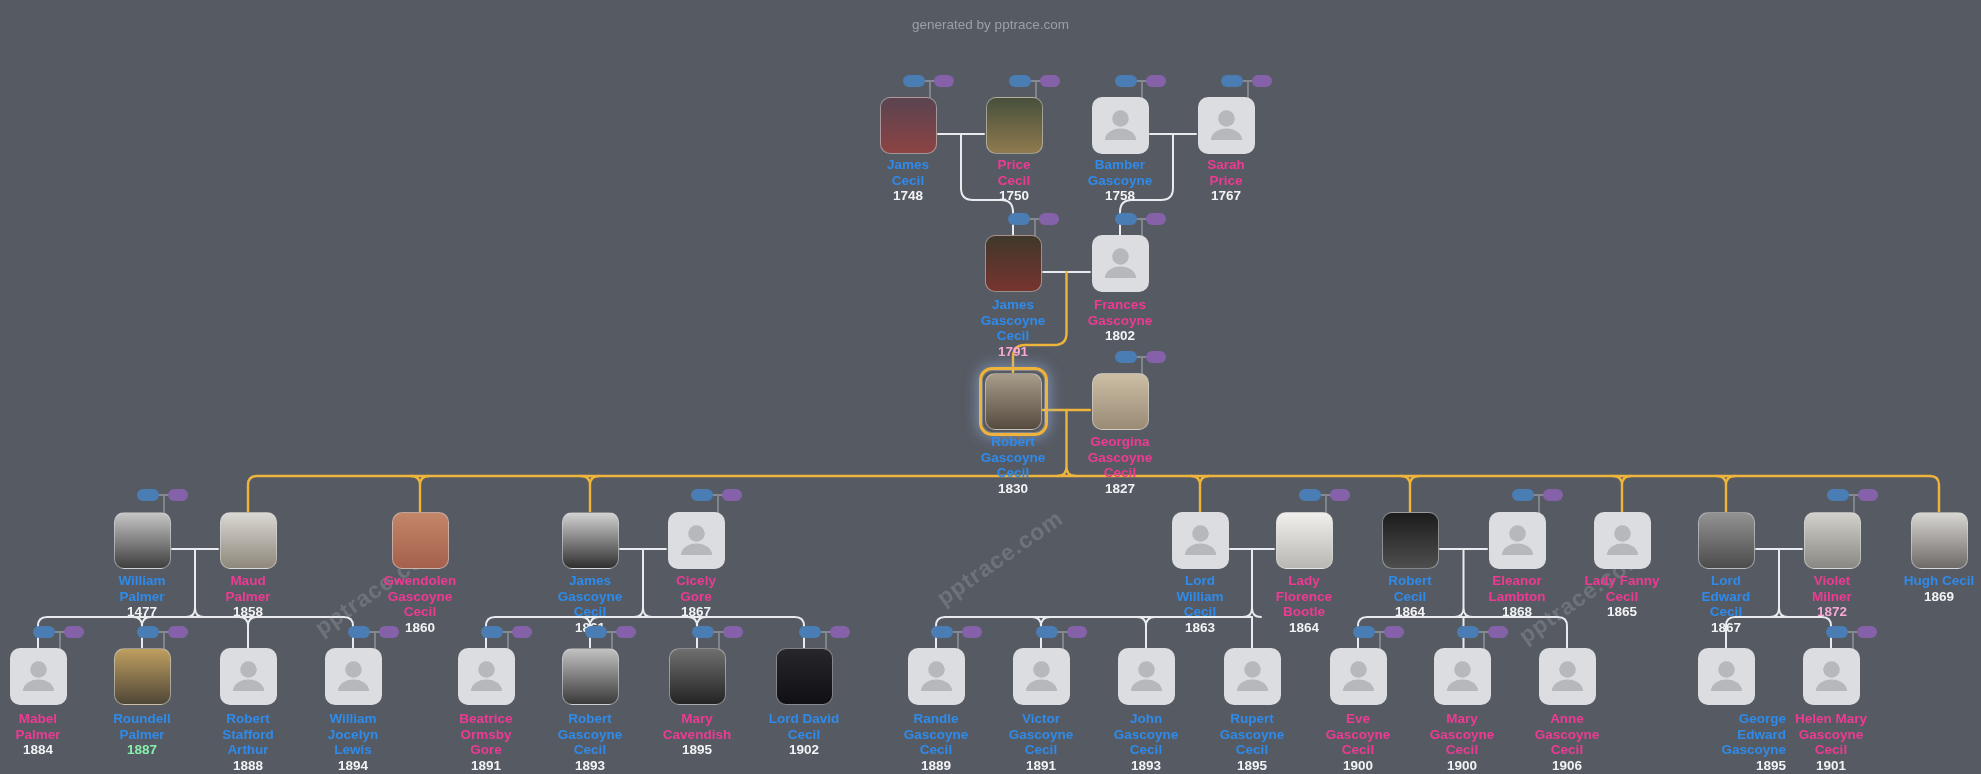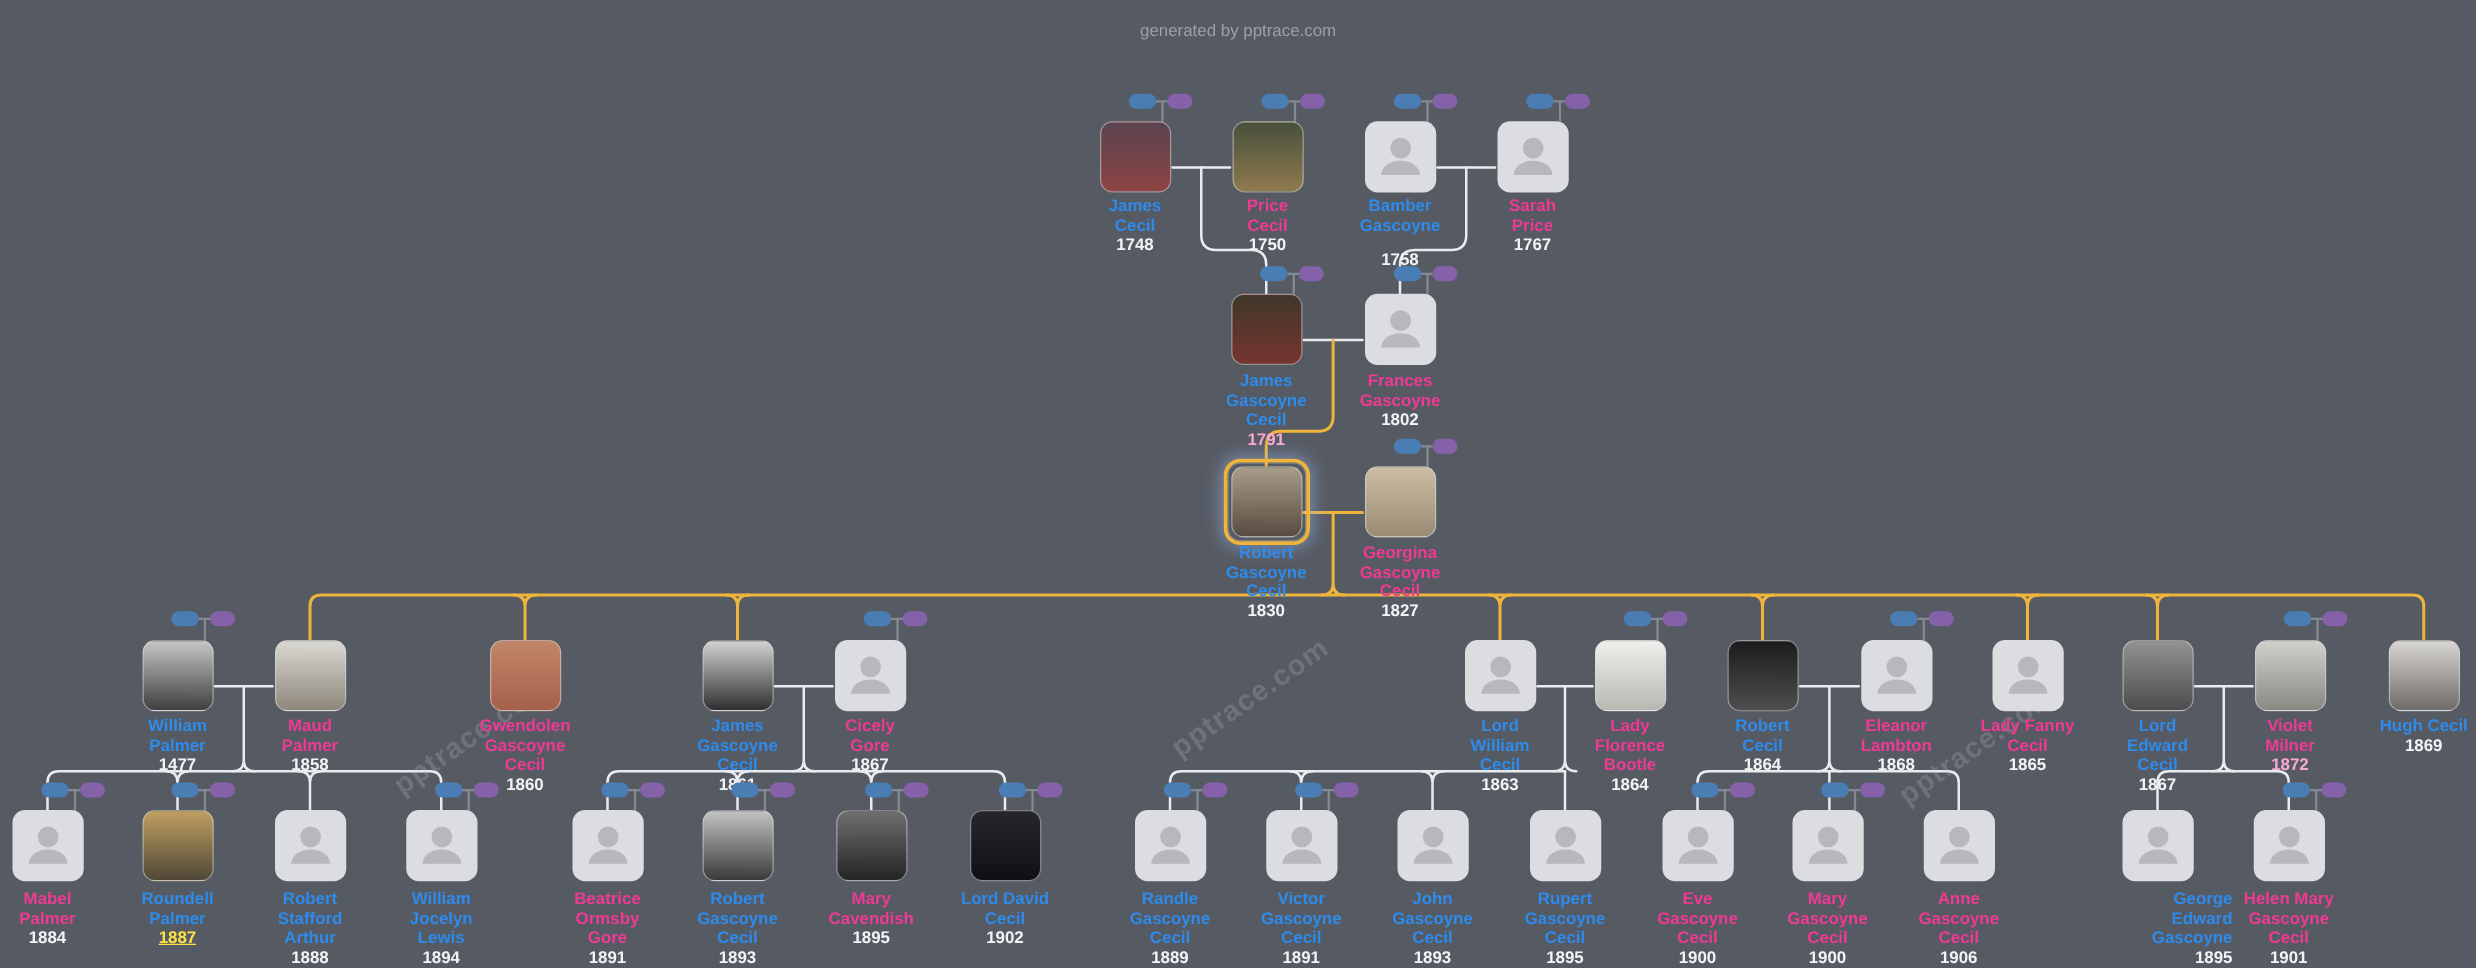--- a/index.html
+++ b/index.html
@@ -129,21 +129,21 @@
         <div class="pill p" style="background: rgb(133, 97, 170);"></div>
         <div class="photo empty" style="top: 22px; background: rgb(220, 221, 224);">
           <svg viewBox="0 0 57 57">
       <circle cx="28.5" cy="21.5" r="8.3" fill="#b6b8bb"></circle>
       <path d="M13 43 a15.5 11.5 0 0 1 31 0 z" fill="#b6b8bb"></path>
           </svg>
         </div>
         <div class="nm" style="top: 82px; color: rgb(46, 139, 235);">
           <div>Bamber</div>
           <div>Gascoyne</div>
-          <div class="yr" style="color: rgb(242, 243, 245); margin-top: 12px;">1758</div>
+          <div class="yr" style="color: rgb(242, 243, 245);">1758</div>
         </div>
       </div>
       <div class="node" style="left: 1176px; top: 75px;">
         <div class="pill b" style="background: rgb(74, 125, 180);"></div>
         <div class="pill p" style="background: rgb(133, 97, 170);"></div>
         <div class="photo empty" style="top: 22px; background: rgb(220, 221, 224);">
           <svg viewBox="0 0 57 57">
       <circle cx="28.5" cy="21.5" r="8.3" fill="#b6b8bb"></circle>
       <path d="M13 43 a15.5 11.5 0 0 1 31 0 z" fill="#b6b8bb"></path>
           </svg>
@@ -354,21 +354,21 @@
           <div class="yr" style="color: rgb(242, 243, 245);">1884</div>
         </div>
       </div>
       <div class="node" style="left: 92px; top: 626px;">
         <div class="pill b" style="background: rgb(74, 125, 180);"></div>
         <div class="pill p" style="background: rgb(133, 97, 170);"></div>
         <div class="photo" style="top: 22px; background: linear-gradient(rgb(191, 159, 96), rgb(79, 71, 55));"></div>
         <div class="nm" style="top: 85px; color: rgb(46, 139, 235);">
           <div>Roundell</div>
           <div>Palmer</div>
-          <div class="yr" style="color: #fde047; text-decoration: underline;">1887</div>
+          <div class="yr" style="color: #86efac;">1887</div>
         </div>
       </div>
       <div class="node" style="left: 198px; top: 626px;">
         <div class="photo empty" style="top: 22px; background: rgb(220, 221, 224);">
           <svg viewBox="0 0 57 57">
       <circle cx="28.5" cy="21.5" r="8.3" fill="#b6b8bb"></circle>
       <path d="M13 43 a15.5 11.5 0 0 1 31 0 z" fill="#b6b8bb"></path>
           </svg>
         </div>
         <div class="nm" style="top: 85px; color: rgb(46, 139, 235);">

